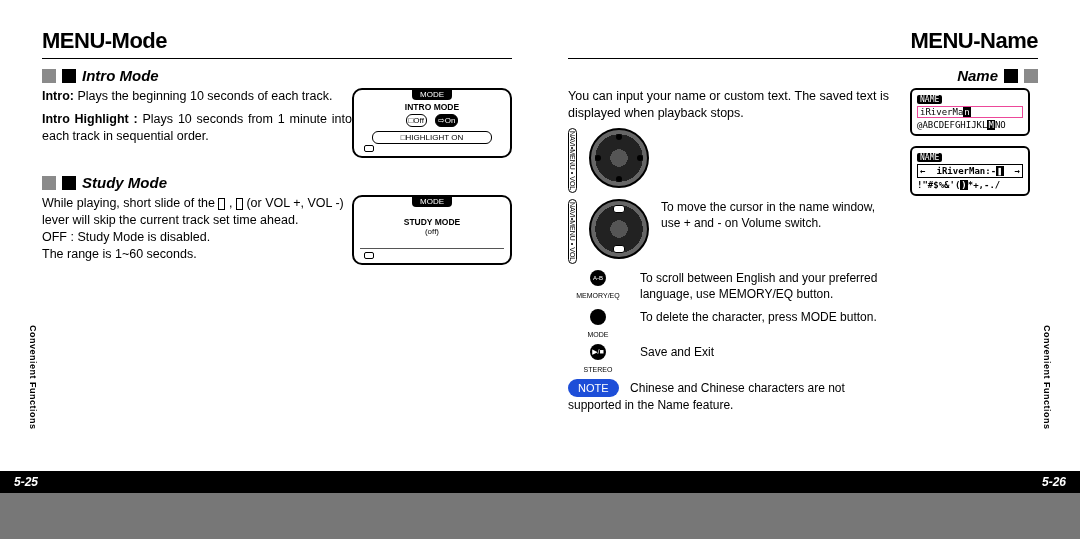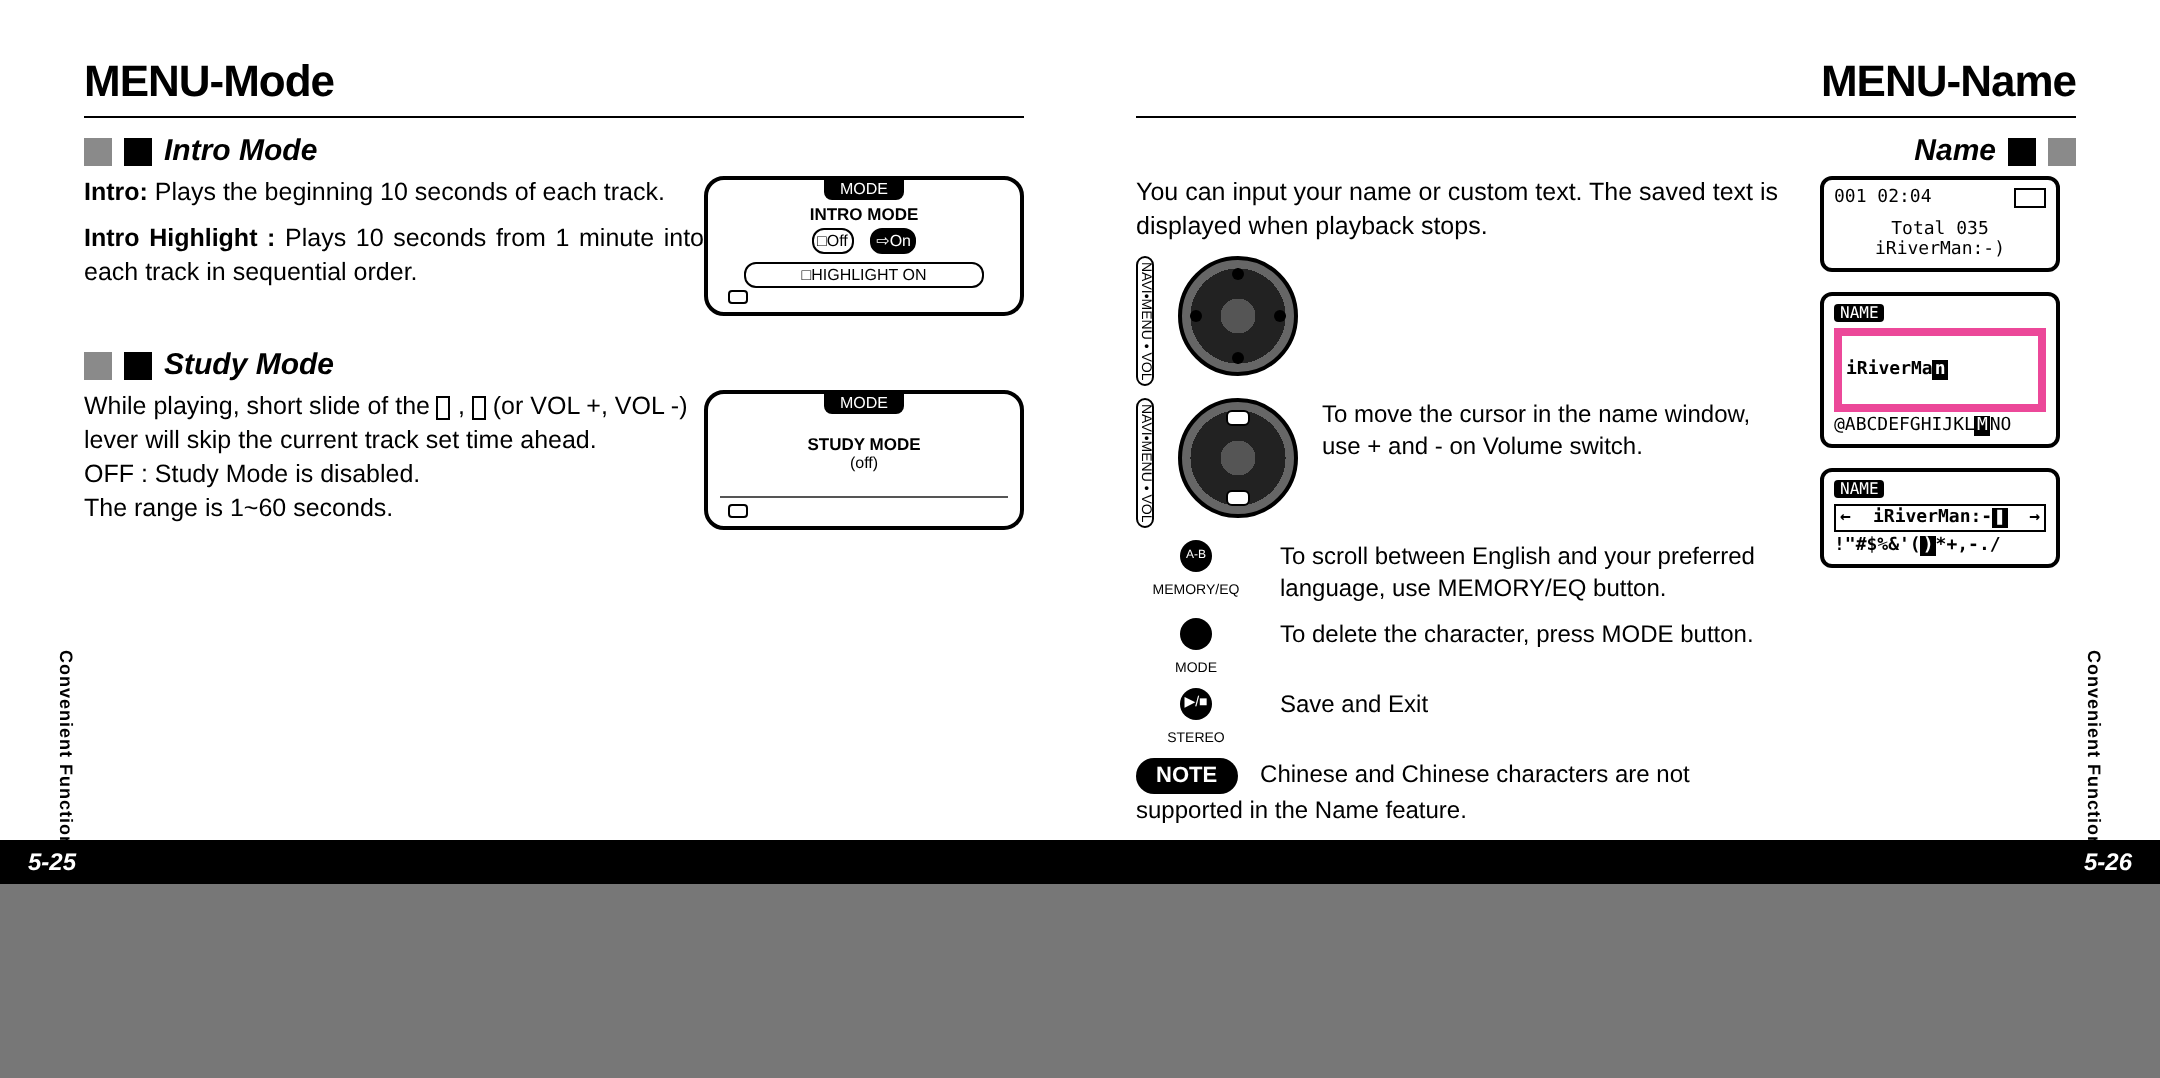--- a/index.html
+++ b/index.html
@@ -1,16 +1,16 @@
 <!DOCTYPE html>
 <html><head>
 <meta charset="utf-8">
 <style>
 html,body{margin:0;padding:0;background:#777}
-.page{width:1080px;height:442px;background:#fff;font-family:Arial,Helvetica,sans-serif;position:relative;display:flex}
+.page{width:1080px;height:493px;background:#fff;font-family:Arial,Helvetica,sans-serif;position:relative;display:flex}
 .spread{flex:1;display:flex;flex-direction:column;padding:28px 28px 0 42px;box-sizing:border-box;position:relative}
 .spread.right{padding:28px 42px 0 28px}
 .pg-title{font-family:Arial,Helvetica,sans-serif;font-weight:900;font-size:22px;letter-spacing:-0.5px;margin:0 0 2px 0}
 .pg-title.right{text-align:right}
 .rule{border:none;border-top:1px solid #000;margin:2px 0 6px 0}
 .sec-hdr{display:flex;align-items:center;font-weight:900;font-style:italic;font-size:15px;margin:2px 0 4px 0}
 .bar{width:14px;height:14px;margin-right:6px;display:inline-block}
 .bar.grey{background:#8a8a8a}
 .bar.black{background:#000}
 .sec-hdr.right{justify-content:flex-end}
@@ -30,21 +30,21 @@
 .side-tab span{writing-mode:vertical-rl}
 .footer{position:absolute;left:0;right:0;bottom:0;height:22px;background:#000;color:#fff;font-size:12px;font-style:italic;font-weight:bold;display:flex;align-items:center;padding:0 14px;box-sizing:border-box}
 .footer.right{justify-content:flex-end}
 .wheel{width:56px;height:56px;border-radius:50%;background:radial-gradient(circle,#555 0 22%,#222 22% 60%,#666 60% 100%);border:2px solid #000;position:relative;flex:0 0 56px}
 .wheel .dot{position:absolute;width:6px;height:6px;border-radius:50%;background:#000}
 .wheel .n{top:4px;left:25px}.wheel .s{bottom:4px;left:25px}.wheel .e{right:4px;top:25px}.wheel .w{left:4px;top:25px}
 .wheel-strip{writing-mode:vertical-rl;font-size:7px;border:1px solid #000;border-radius:8px;padding:2px 0;align-self:center}
 .smallbtn{width:16px;height:16px;border-radius:50%;background:#000;margin:0 auto}
 .btnlbl{font-size:7px;text-align:center;margin-top:2px}
 .btn-col{display:flex;flex-direction:column;align-items:center;width:60px;gap:4px}
-.note-pill{background:#000000;color:#fff;border-radius:10px;padding:2px 10px;font-size:11px;font-weight:bold;display:inline-block}
+.note-pill{background:#1d4ed8;color:#fff;border-radius:10px;padding:2px 10px;font-size:11px;font-weight:normal;display:inline-block}
 .lcd{width:120px;border:2px solid #000;border-radius:6px;background:#fff;font-family:monospace;font-size:9px;padding:4px 5px;box-sizing:border-box;margin-bottom:10px}
 .lcd .blk{background:#000;color:#fff;display:inline-block;padding:0 3px;font-size:8px;border-radius:2px}
 .lcd .inv{background:#000;color:#fff;padding:0 1px}
 .lcd .line{white-space:nowrap;overflow:hidden}
 .batt{display:inline-block;width:14px;height:8px;border:1px solid #000;position:relative;vertical-align:middle}
 .batt::after{content:"";position:absolute;right:-3px;top:2px;width:2px;height:4px;background:#000}
 .batt .fill{background:#000;height:100%;width:70%}
 .op-row{display:flex;gap:12px;align-items:flex-start;margin:6px 0}
 .op-text{font-size:12px;line-height:1.35;flex:1}
 .marker-dot{display:inline-block;width:10px;height:6px;background:#000;border-radius:2px;vertical-align:middle}
@@ -166,32 +166,24 @@
         <div class="op-text">Save and Exit</div>
       </div>
 
       <div class="body" style="margin-top:2px">
         <span class="note-pill">NOTE</span>
         <span style="font-size:12px;margin-left:8px">Chinese and Chinese characters are not supported in the Name feature.</span>
       </div>
     </div>
 
     <div style="width:128px">
-      <div class="lcd">
-        <div class="line" style="display:flex;justify-content:space-between">
-              <span>001 02:04</span>
-              <span class="batt"><span class="fill"></span></span>
-            </div>
-        <div class="line" style="text-align:center;margin-top:6px">Total 035</div>
-        <div class="line" style="text-align:center">iRiverMan:-)</div>
-      </div>
 
       <div class="lcd">
         <div><span class="blk">NAME</span></div>
-        <div class="line" style="border:4px solid #ec4899;margin:2px 0;padding:12px 2px;font-weight:bold"><span>iRiverMa</span><span class="inv">n</span></div>
+        <div class="line" style="border:1px solid #ec4899;margin:2px 0;padding:0 2px;font-weight:normal"><span>iRiverMa</span><span class="inv">n</span></div>
         <div class="line" style="font-weight:normal"><span>@ABCDEFGHIJKL</span><span class="inv">M</span><span>NO</span></div>
       </div>
 
       <div class="lcd">
         <div><span class="blk">NAME</span></div>
         <div class="line" style="border:1px solid #000;margin:2px 0;padding:1px 2px;font-weight:bold;display:flex;justify-content:space-between">
               <span>←</span>
               <span><span>iRiverMan:-</span><span class="inv">❚</span></span>
               <span>→</span>
             </div>

